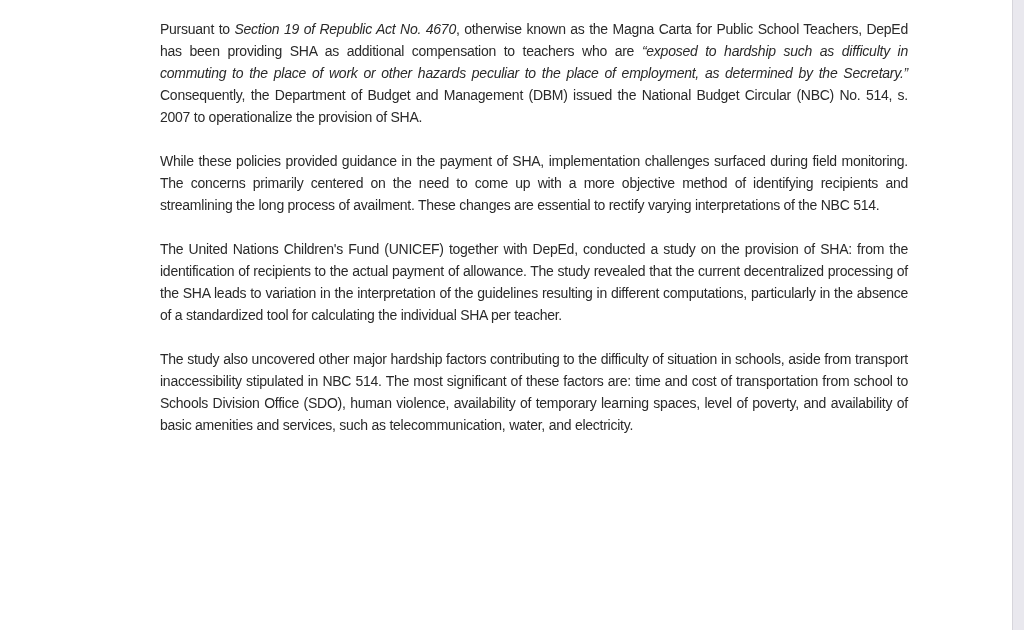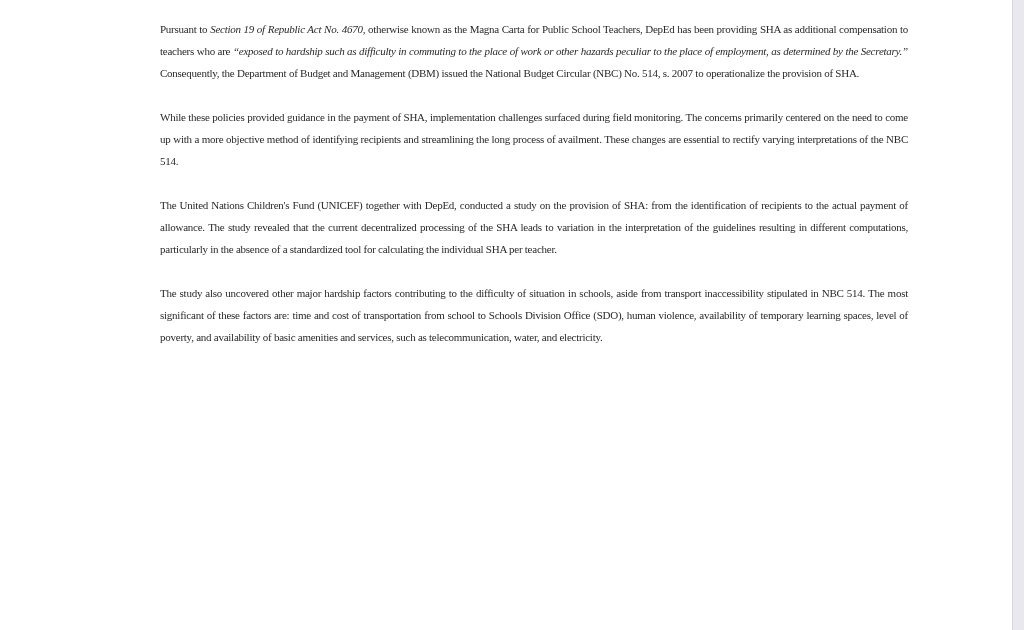--- a/index.html
+++ b/index.html
@@ -26,22 +26,22 @@
       height: 630px;
       background: #e9e8ee;
       border-left: 1px solid #d6d5db;
       box-sizing: border-box;
     }
     .content {
       position: absolute;
       left: 160px;
       top: 18px;
       width: 748px;
-      font-family: Liberation Serif, serif;
-      font-size: 11px;
+      font-family: Liberation Sans, sans-serif;
+      font-size: 14px;
       line-height: 22px;
       color: #2a2a2a;
       text-align: justify;
       letter-spacing: -0.25px;
     }
     .para {
       margin: 0 0 22px 0;
     }
     .para em {
       font-style: italic;

